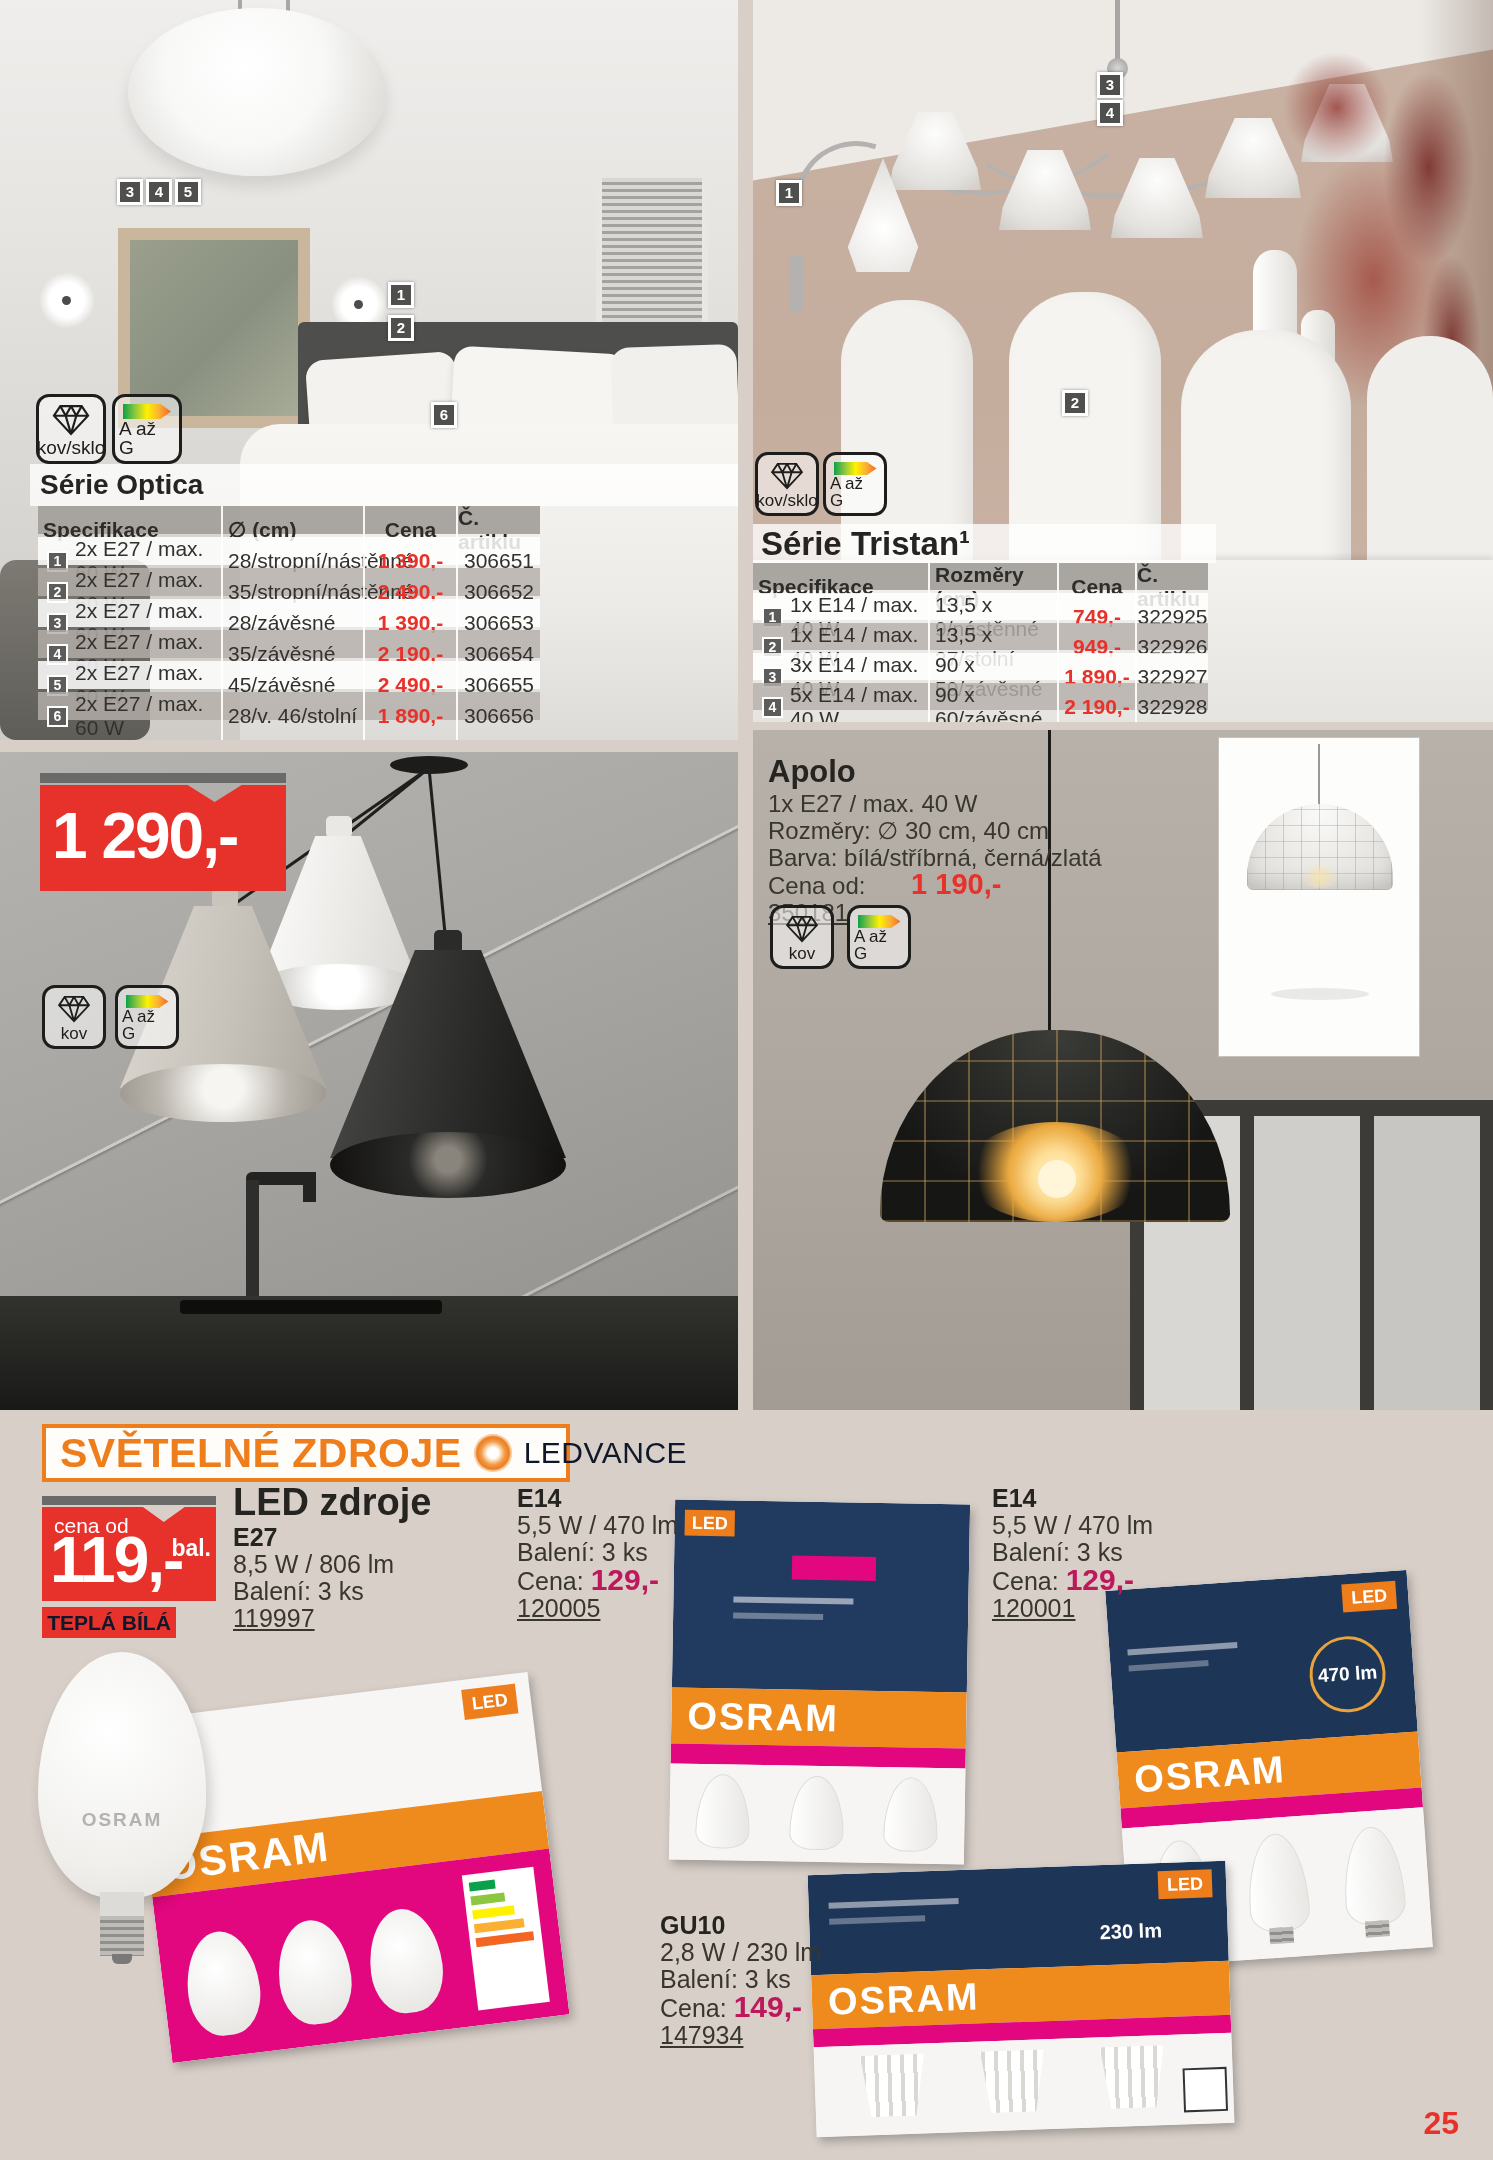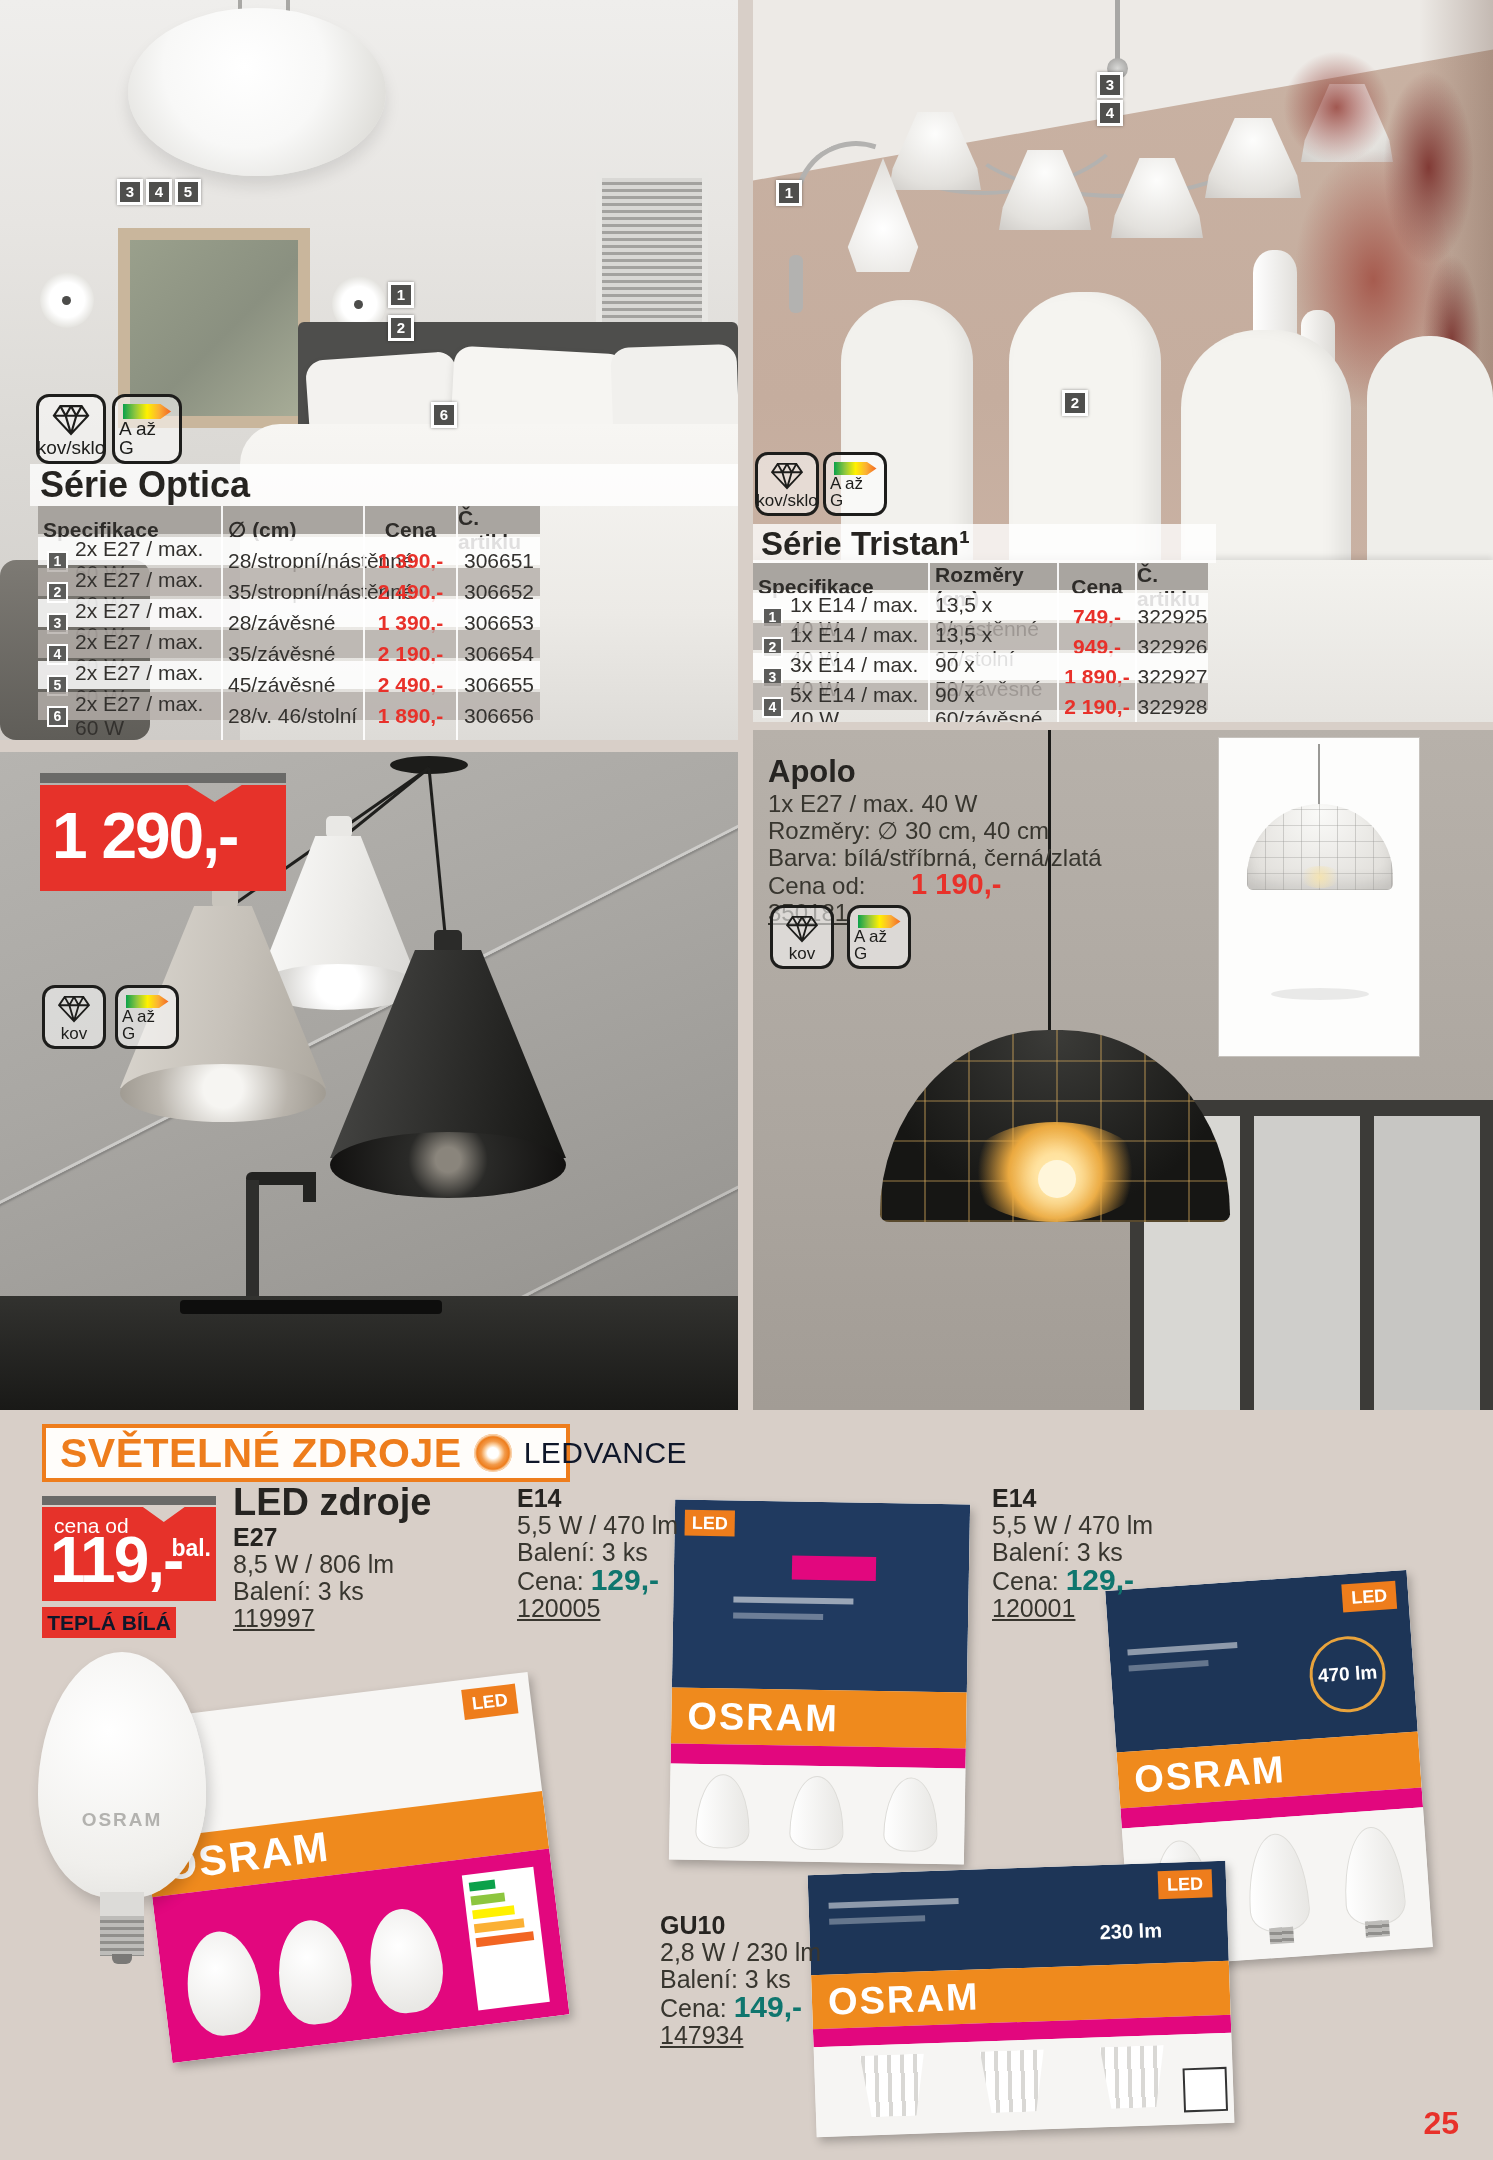--- a/index.html
+++ b/index.html
@@ -64,21 +64,21 @@
   .badge119 .co{position:absolute;left:12px;top:7px;font-size:21px;}
   .badge119 .big{position:absolute;left:8px;top:16px;font-size:64px;font-weight:bold;letter-spacing:-2px;}
   .badge119 .bal{position:absolute;right:5px;top:28px;font-size:23px;font-weight:bold;}
   .teplab{position:absolute;left:42px;top:1607px;width:134px;height:31px;background:#e6322a;color:#0f172a;
           font-weight:bold;font-size:21px;display:flex;align-items:center;justify-content:center;z-index:6;}
 
   .pcol{position:absolute;z-index:6;color:#38362f;font-size:25px;line-height:27px;}
   .pcol .t1{font-size:38px;font-weight:bold;line-height:44px;color:#262421;}
   .pcol .b{font-weight:bold;color:#262421;}
   .pcol .art{text-decoration:underline;}
-  .pcol .red{color:#0f766e;font-weight:bold;font-size:30px;}
+  .pcol .red{color:#be185d;font-weight:bold;font-size:30px;}
 
   
   .obox{position:absolute;box-shadow:3px 5px 10px rgba(0,0,0,.25);overflow:hidden;z-index:4;}
   .navy{position:absolute;left:0;top:0;width:100%;background:#203a60;}
   .oband{position:absolute;left:0;width:100%;background:#ef8a1d;color:#fff;font-weight:bold;
          display:flex;align-items:center;padding-left:16px;box-sizing:border-box;letter-spacing:2px;}
   .pinkstripe{position:absolute;left:0;width:100%;background:#e2077e;}
   .wbottom{position:absolute;left:0;width:100%;background:#f6f5f3;}
   .ledchip{position:absolute;background:#ee7d1c;color:#fff;font-weight:bold;font-size:18px;
            display:flex;align-items:center;justify-content:center;}
@@ -138,21 +138,21 @@
       <svg width="40" height="32" viewBox="0 0 36 30">
         <path d="M8 2 L28 2 L34 11 L18 28 L2 11 Z M2 11 L34 11 M8 2 L13 11 L18 28 M28 2 L23 11 L18 28 M18 2 L13 11 M18 2 L23 11" fill="none" stroke="#1d1d1b" stroke-width="2"></path>
         </svg>
       <span class="tl">kov/sklo</span>
     </div>
     <div class="tile" style="left:112px;top:394px;width:70px;height:70px;">
       <div class="egrad"></div>
       <span class="tl">A až G</span>
     </div>
 
-    <div class="titlebar" style="left:30px;top:464px;width:708px;height:42px;font-size:36px;padding-left:10px;">
+    <div class="titlebar" style="left:30px;top:464px;width:708px;height:42px;font-size:28px;padding-left:10px;">
       <span>Série Optica</span>
     </div>
 
     <div class="tbl" style="left:38px;top:506px;">
       <div class="trow o-cols thead">
         <div class="cell">Specifikace</div>
         <div class="cell vline">∅ (cm)</div>
         <div class="cell vline center">Cena</div>
         <div class="cell vline center">Č. artiklu</div>
       </div>

